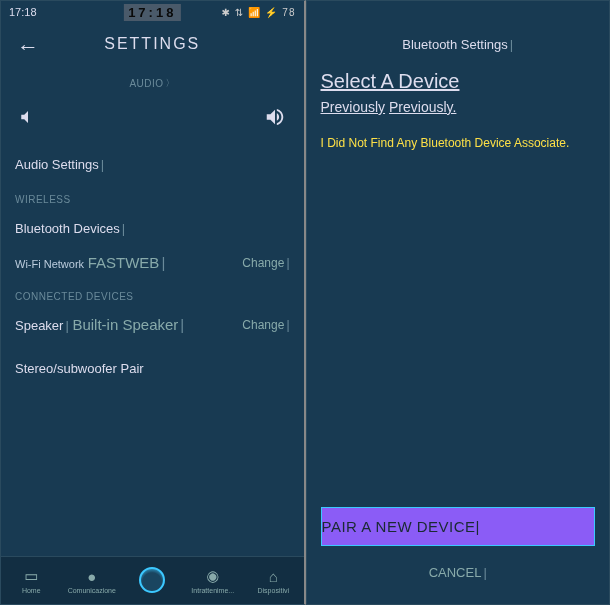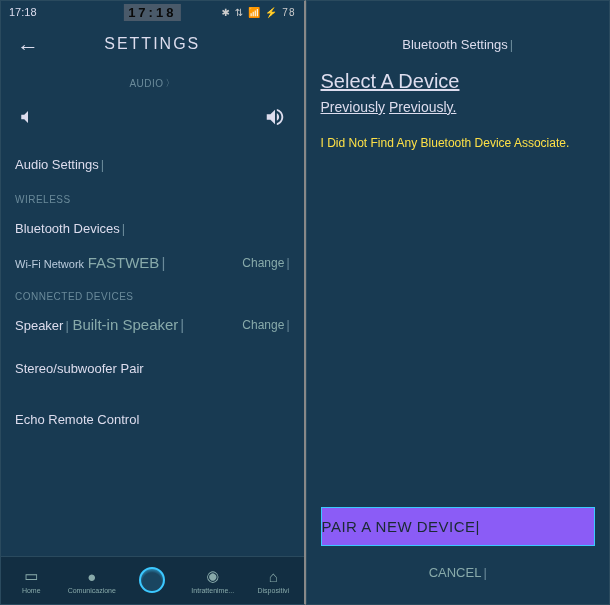--- a/index.html
+++ b/index.html
@@ -109,23 +109,20 @@
       <span><span>Speaker</span><span class="pipe">|</span></span>
       <span class="row-sub"><span>Built-in Speaker</span><span class="pipe">|</span></span>
     </div>
     <span class="change-btn"><span>Change</span><span class="pipe">|</span></span>
   </div>
 
   <div class="row link" style="padding-top:20px">
     <span>Stereo/subwoofer Pair</span>
   </div>
 
-  <div class="row link" style="padding-top:26px">
-    <span>Echo Remote Control</span>
-  </div>
 
   <div class="tab-bar">
     <div class="tab">
       <span class="tab-icon">▭</span>
       <span>Home</span>
     </div>
     <div class="tab">
       <span class="tab-icon">●</span>
       <span>Comunicazione</span>
     </div>

